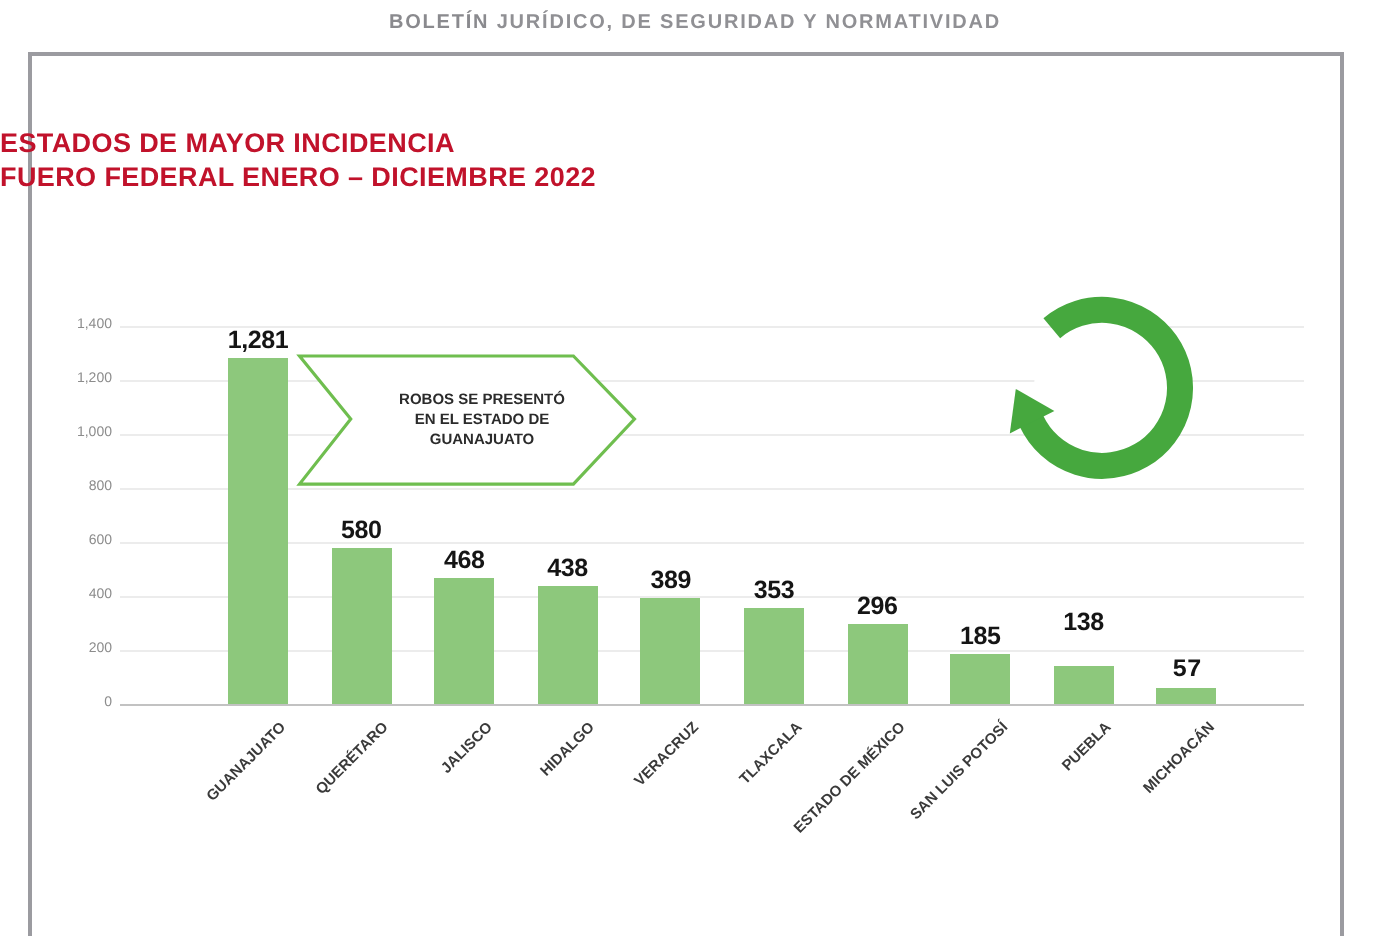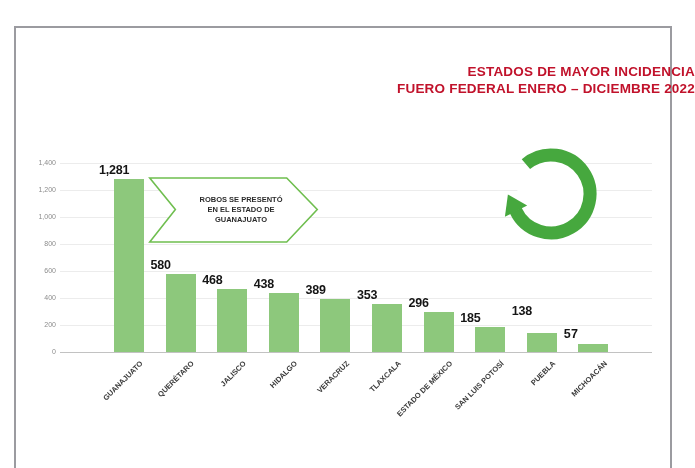--- a/index.html
+++ b/index.html
@@ -13,30 +13,30 @@
   }
   .bulletin-header .hdr-rest { font-weight:bold; color:#909094; }
 
   .frame {
     position:absolute; left:14px; top:26px; width:658px; height:450px;
     border:2px solid #9b9ba0; background:#ffffff;
   }
 
   .chart-title {
     position:absolute; top:63px; left:0; width:695px;
-    text-align:right; color:#c1122b; font-weight:bold;
+    text-align:left; color:#c1122b; font-weight:bold;
     font-size:13.5px; line-height:17px; letter-spacing:0.2px;
   }
 
   #chart-layer { position:absolute; inset:0; }
   .gridline { position:absolute; height:1px; background:#ececec; }
   .axisline { position:absolute; height:1px; background:#c2c2c2; }
   .ytick { position:absolute; width:28px; text-align:right; font-size:7px; color:#8c8c8c; }
   .bar  { position:absolute; }
-  .valab { position:absolute; width:60px; font-size:12.5px; font-weight:bold; color:#151515; letter-spacing:-0.2px; }
+  .valab { position:absolute; width:60px; text-align:center; font-size:12.5px; font-weight:bold; color:#151515; letter-spacing:-0.2px; }
   .xlab { position:absolute; transform:rotate(-45deg); transform-origin:100% 0;
           white-space:nowrap; font-size:7.5px; font-weight:bold; color:#3a3a3a; }
 
   .banner { position:absolute; left:148px; top:177px; width:172px; height:66px; }
   .banner svg { position:absolute; left:0; top:0; }
   .banner-text {
     position:absolute; left:27px; right:13px; top:0; bottom:0;
     display:flex; flex-direction:column; justify-content:center;
     text-align:center; color:#2b2b2b; font-weight:bold;
     font-size:7.5px; line-height:10px;
@@ -53,20 +53,23 @@
     text-align:center; color:#2b2b2b; font-weight:bold;
     font-size:7.5px; line-height:9.5px;
   }
   .circle-text .lead-line { line-height:13px; }
 </style>
 </head>
 <body>
 
 <div class="page">
 
+  <div class="bulletin-header">
+    <span>BOLETÍN</span><span class="hdr-rest"> JURÍDICO, DE SEGURIDAD Y NORMATIVIDAD</span>
+  </div>
 
   <div class="frame"></div>
 
   <div class="chart-title">
     <div>ESTADOS DE MAYOR INCIDENCIA</div>
     <div>FUERO FEDERAL ENERO – DICIEMBRE 2022</div>
   </div>
 
   <div id="chart-layer">
       <div class="axisline" style="left: 60px; top: 352px; width: 592px;"></div>

